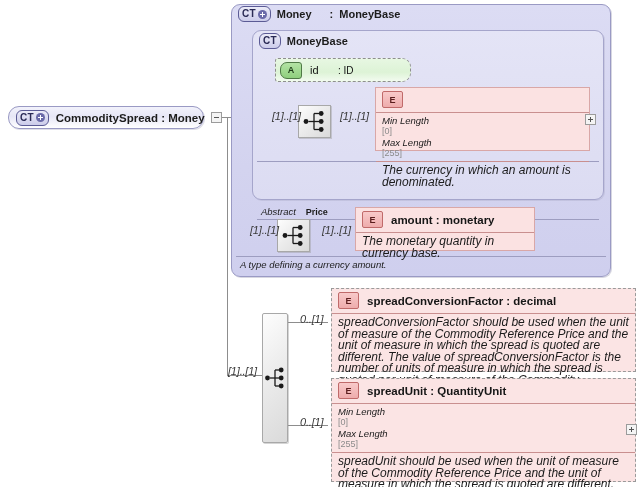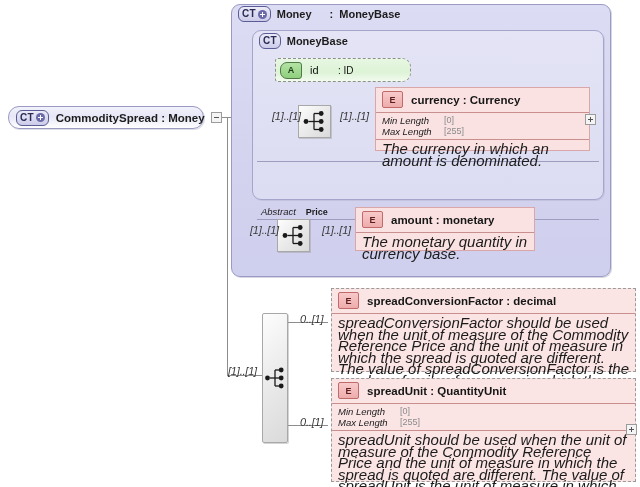--- a/index.html
+++ b/index.html
@@ -89,27 +89,27 @@
     width:19px;height:15px;border:1px solid #c06a6a;
     background:linear-gradient(180deg,#f8c9c9,#eeacac);
     border-radius:2px;font-size:9px;font-weight:bold;color:#5a1d1d;
     display:flex;align-items:center;justify-content:center;flex:none;
   }
   .el-title{font-size:11.5px;font-weight:bold;color:#161616;white-space:nowrap;}
   .facets{
     border-top:1px solid #c98f8f;
     padding:2px 6px 2px 6px;font-size:9px;
   }
-  .facet-row{display:flex;line-height:11px;}
+  .facet-row{display:flex;line-height:11px;flex-direction:column;}
   .facet-name{font-style:italic;color:#1b1b1b;width:62px;font-size:9.5px;}
   .facet-val{color:#8b8b8b;font-size:9px;}
   .annot{
     border-top:1px solid #c98f8f;
     padding:3px 6px 3px 6px;
-    font-size:15px;font-style:italic;color:#1b1b1b;line-height:11.5px;
+    font-size:12px;font-style:italic;color:#1b1b1b;line-height:11.5px;
   }
 
   
   .ct-foot{position:absolute;box-sizing:border-box;}
   .ct-foot .line{border-top:1px solid #9d9dc0;}
   .foot-kv{display:flex;align-items:baseline;gap:10px;padding:2px 4px 2px 4px;font-size:9.5px;margin-top:42px;}
   .foot-k{font-style:italic;color:#1b1b1b;}
   .foot-v{font-weight:bold;color:#1b1b1b;font-size:9px;}
   .foot-desc{padding:2px 4px;font-size:9.5px;font-style:italic;color:#1b1b1b;}
 
@@ -182,20 +182,24 @@
   <div class="ct-head" style="left:238px;top:6px;">
     <span class="badge">
       <span>CT</span>
         <span class="plusglyph"></span>
     </span>
     <span class="ct-title">Money</span>
     <span class="ct-title" style="margin-left:12px;">:</span>
     <span class="ct-title">MoneyBase</span>
   </div>
 
+  <div class="ct-foot" style="left:236px;top:256px;width:370px;">
+    <div class="line"></div>
+    <div class="foot-desc">A type defining a currency amount.</div>
+  </div>
 
   <div class="node ct-box-inner" style="left:252px;top:30px;width:352px;height:170px;">
   </div>
   <div class="ct-head" style="left:259px;top:33px;">
     <span class="badge">
         <span>CT</span>
       </span>
     <span class="ct-title">MoneyBase</span>
   </div>
 
@@ -226,21 +230,20 @@
       <circle cx="22.2" cy="15.5" r="2.4" fill="#1a1a1a"></circle>
       <circle cx="22.2" cy="23.5" r="2.4" fill="#1a1a1a"></circle>
     </svg>
   </div>
   <div class="card" style="left:272px;top:110px;">[1]..[1]</div>
   <div class="card" style="left:340px;top:110px;">[1]..[1]</div>
 
   <div class="el-box" style="left:375px;top:87px;width:215px;height:64px;">
     <div class="el-head">
       <span class="el-badge">E</span>
-      <span class="el-title">currency : Currency</span>
     </div>
     <div class="facets">
       <div class="facet-row">
         <span class="facet-name">Min Length</span>
         <span class="facet-val">[0]</span>
       </div>
       <div class="facet-row">
         <span class="facet-name">Max Length</span>
         <span class="facet-val">[255]</span>
       </div>

